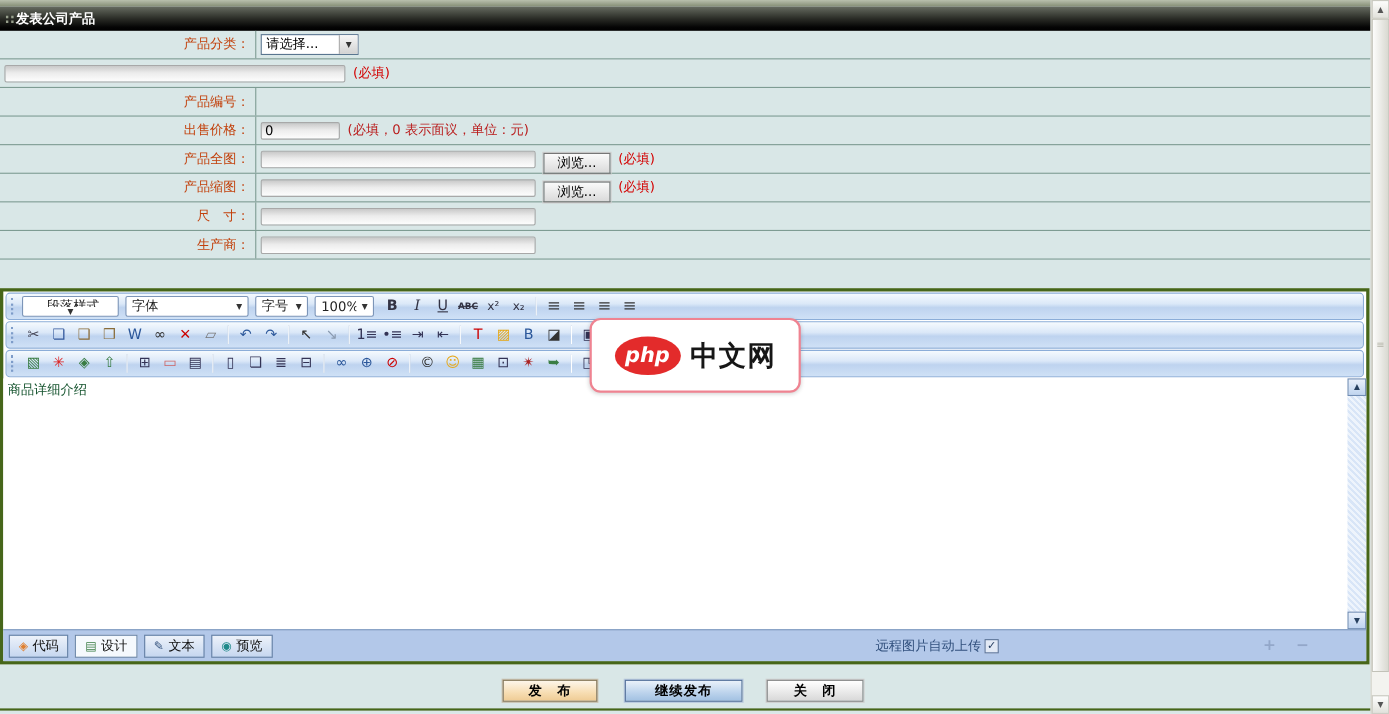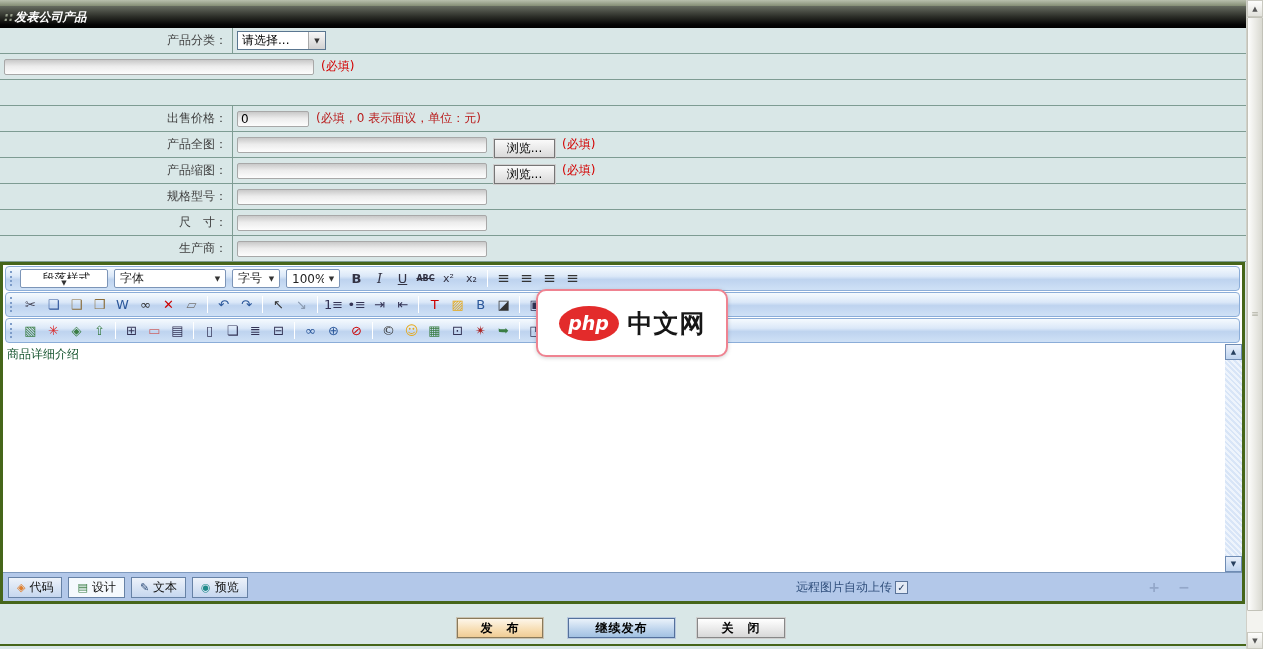--- a/index.html
+++ b/index.html
@@ -4,28 +4,28 @@
 <style>
   * { margin:0; padding:0; box-sizing:border-box; }
   body { font-family:"DejaVu Sans","Liberation Sans",sans-serif; font-size:12px; }
   .page { position:relative; width:1263px; height:649px; background:#d9e7e7; overflow:hidden; }
 
   
   .topstrip { position:absolute; left:0; top:0; width:1246px; height:6px;
     background:linear-gradient(180deg,#b9c0ad,#848d74); }
   .titlebar { position:absolute; left:0; top:6px; width:1246px; height:22px;
     background:linear-gradient(180deg,#666b60 0%,#2a2c26 50%,#050505 85%,#000 100%);
-    color:#fff; font-weight:bold; line-height:22px; padding-left:4px;font-style:italic; }
+    color:#fff; font-weight:bold; line-height:22px; padding-left:4px; }
   .title-prefix { color:#98a08d; margin-right:1px; font-weight:bold; }
 
   
   .form { position:absolute; left:0; top:28px; width:1246px; }
   .frow { display:flex; height:26px; align-items:center; border-bottom:1px solid #7e9c93; }
   .flabel { width:233px; height:100%; display:flex; align-items:center; justify-content:flex-end;
-    padding-right:5px; border-right:1px solid #7e9c93; color:#404040; }
+    padding-right:5px; border-right:1px solid #7e9c93; color:#c2410c; }
   .ffield { flex:1; display:flex; align-items:center; padding-left:4px; gap:7px; }
   .tinput { height:16px; background:linear-gradient(180deg,#c9c9c9 0%,#ececec 45%,#fdfdfd 100%);
     border:1px solid #a8a8a8; border-radius:2px; padding:0 3px; color:#000; line-height:14px; }
   .w310 { width:310px; } .w72 { width:72px; } .w250 { width:250px; }
   .select { display:inline-flex; height:19px; width:89px; border:1px solid #5a7690; background:#fff; align-items:center; }
   .select-text { flex:1; padding-left:4px; }
   .select-btn { width:17px; height:17px; background:linear-gradient(180deg,#f7f7f7,#d2d2d2);
     border-left:1px solid #a9a9a9; display:flex; align-items:center; justify-content:center; font-size:7px; color:#333; }
   .browse-btn { height:19px; width:61px; background:linear-gradient(180deg,#fafafa,#dadada);
     border:1px solid #767676; box-shadow:0 0 0 1px #cfcfcf; display:flex; align-items:center; justify-content:center;
@@ -125,20 +125,21 @@
     </div>
 
     <div class="frow">
       <div class="ffield">
         <div class="tinput w310"></div>
         <span class="req">(必填)</span>
       </div>
     </div>
 
     <div class="frow">
+      <div class="flabel">产品编号：</div>
     </div>
 
     <div class="frow">
       <div class="flabel">出售价格：</div>
       <div class="ffield">
         <div class="tinput w72">0</div>
         <span class="note-red">(必填，0 表示面议，单位：元)</span>
       </div>
     </div>
 
@@ -153,26 +154,20 @@
 
     <div class="frow">
       <div class="flabel">产品缩图：</div>
       <div class="ffield">
         <div class="tinput w250"></div>
         <span class="browse-btn">浏览...</span>
         <span class="req">(必填)</span>
       </div>
     </div>
 
-    <div class="frow">
-      <div class="flabel">规格型号：</div>
-      <div class="ffield">
-        <div class="tinput w250"></div>
-      </div>
-    </div>
 
     <div class="frow">
       <div class="flabel">尺　寸：</div>
       <div class="ffield">
         <div class="tinput w250"></div>
       </div>
     </div>
 
     <div class="frow">
       <div class="flabel">生产商：</div>

